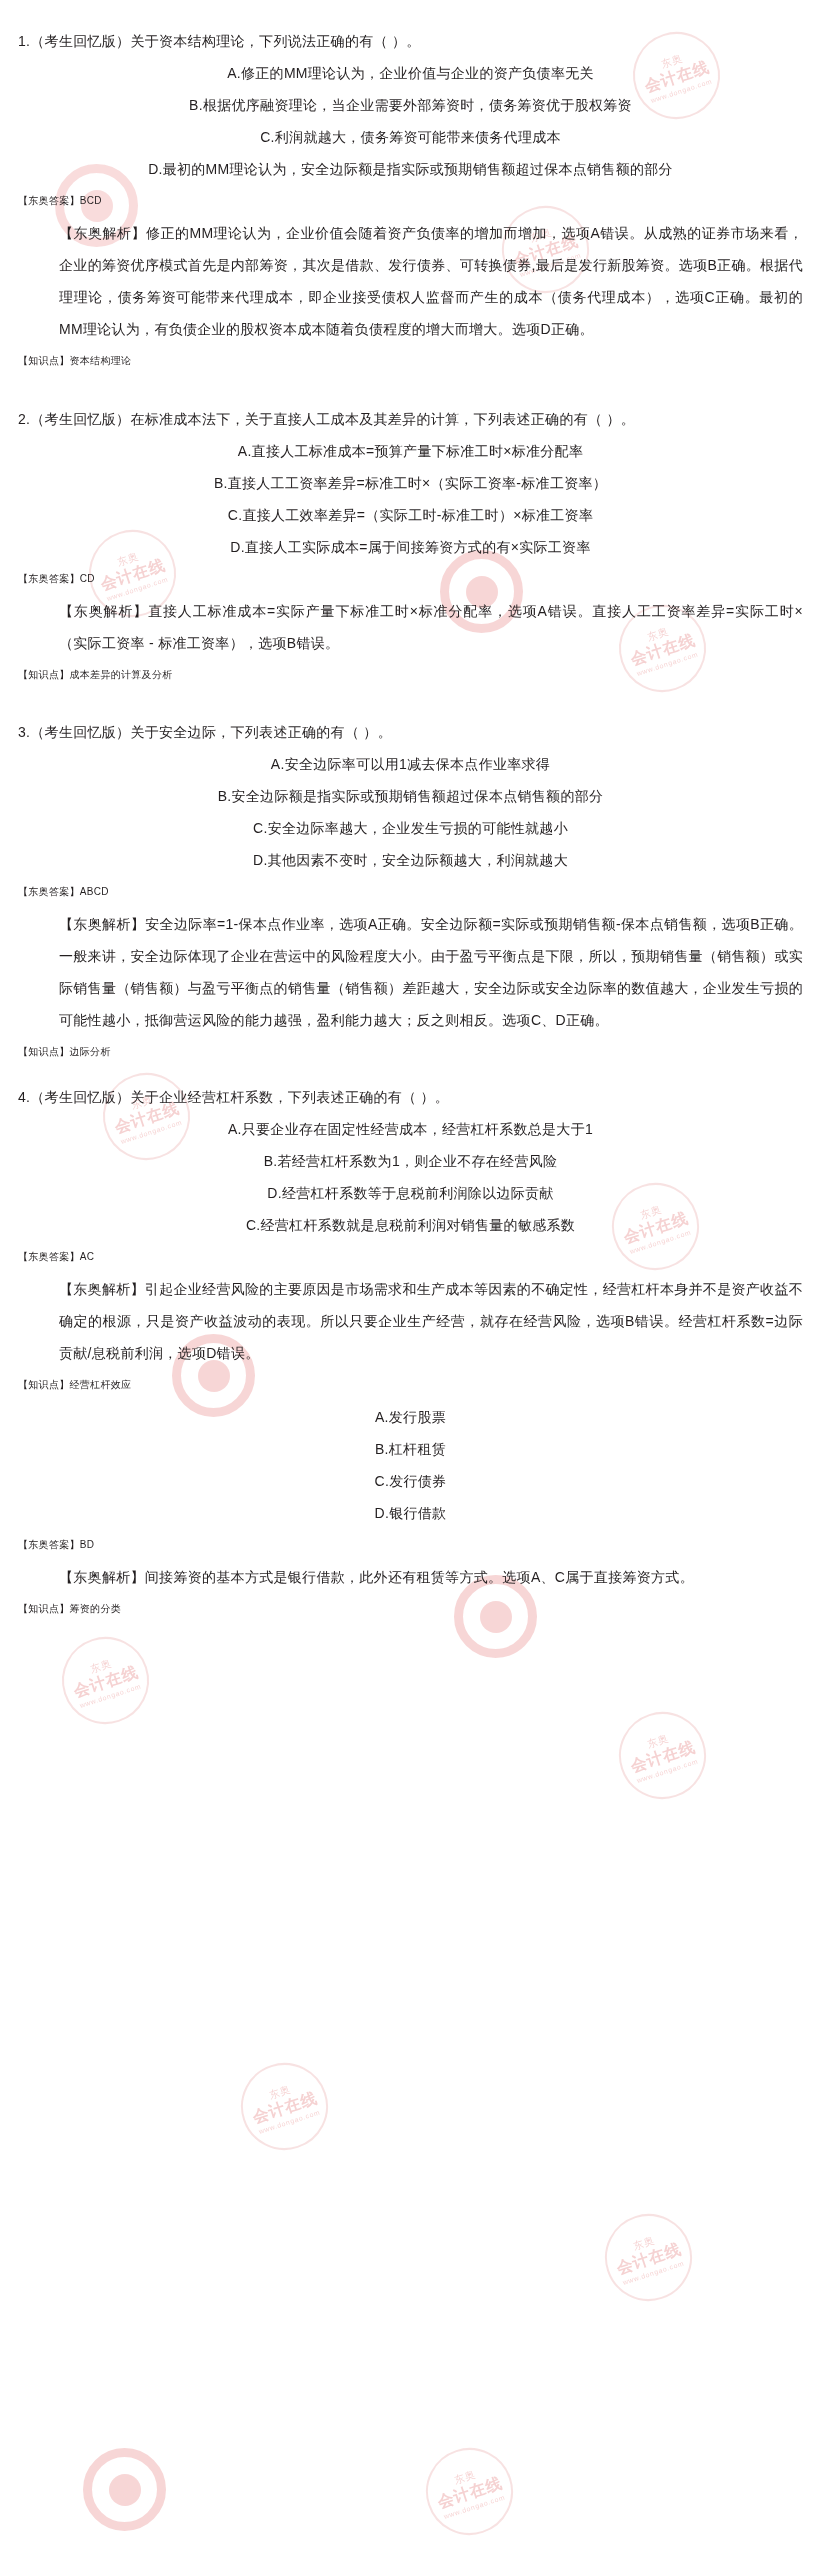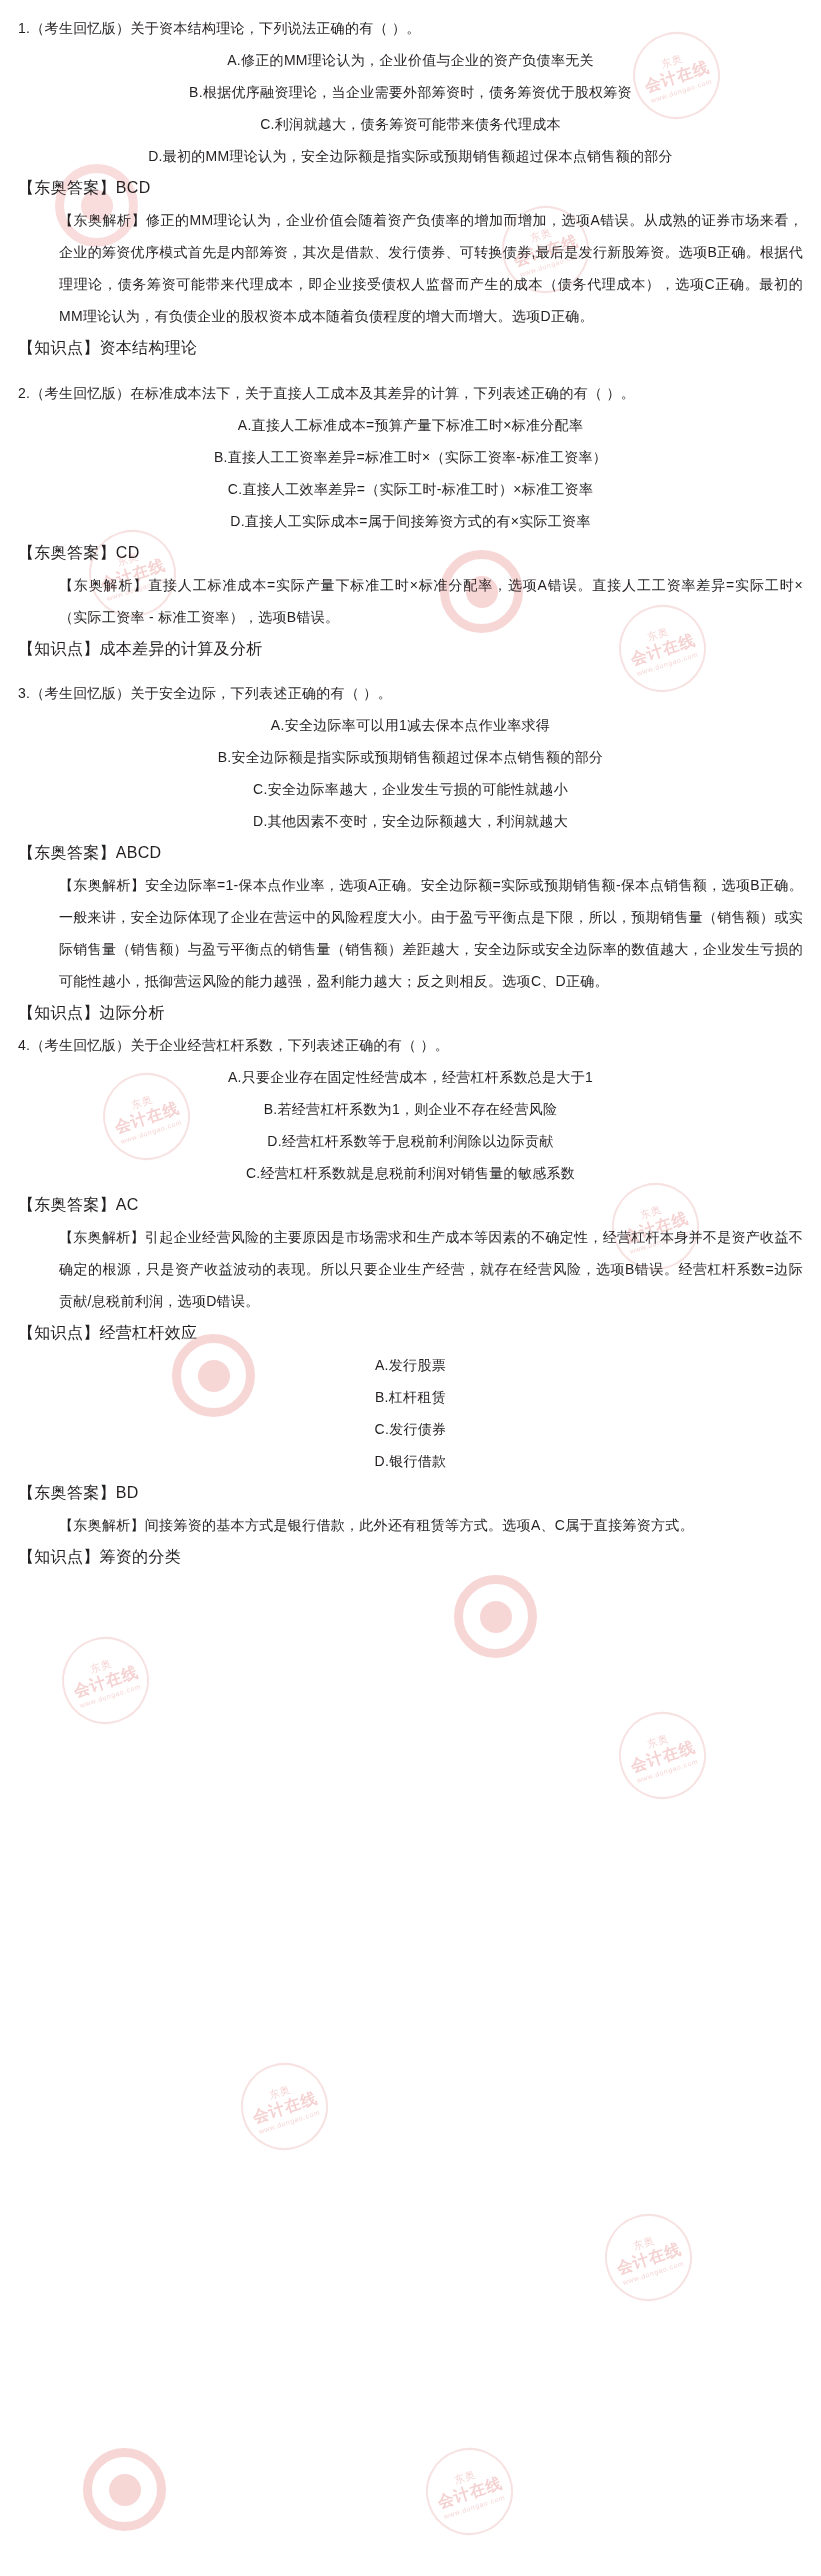--- a/index.html
+++ b/index.html
@@ -23,37 +23,38 @@
     background: #fff;
   }
   .q-block {
     position: relative;
     z-index: 2;
   }
   .stem {
     font-size: 14px;
     line-height: 32px;
     letter-spacing: 0.3px;
+    margin-top: 13px;
   }
   .opt {
     font-size: 14px;
     line-height: 32px;
     letter-spacing: 0.3px;
     text-align: center;
   }
   .para {
     font-size: 14px;
     line-height: 32px;
     letter-spacing: 0.3px;
     text-align: justify;
     text-justify: inter-ideograph;
     margin-left: 41px;
   }
   .tagline {
-    font-size: 16px;
+    font-size: 10px;
     line-height: 32px;
     letter-spacing: 0.3px;
   }
   .spacer {
     height: 12.4px;
   }
 
   
   .wm {
     position: absolute;

